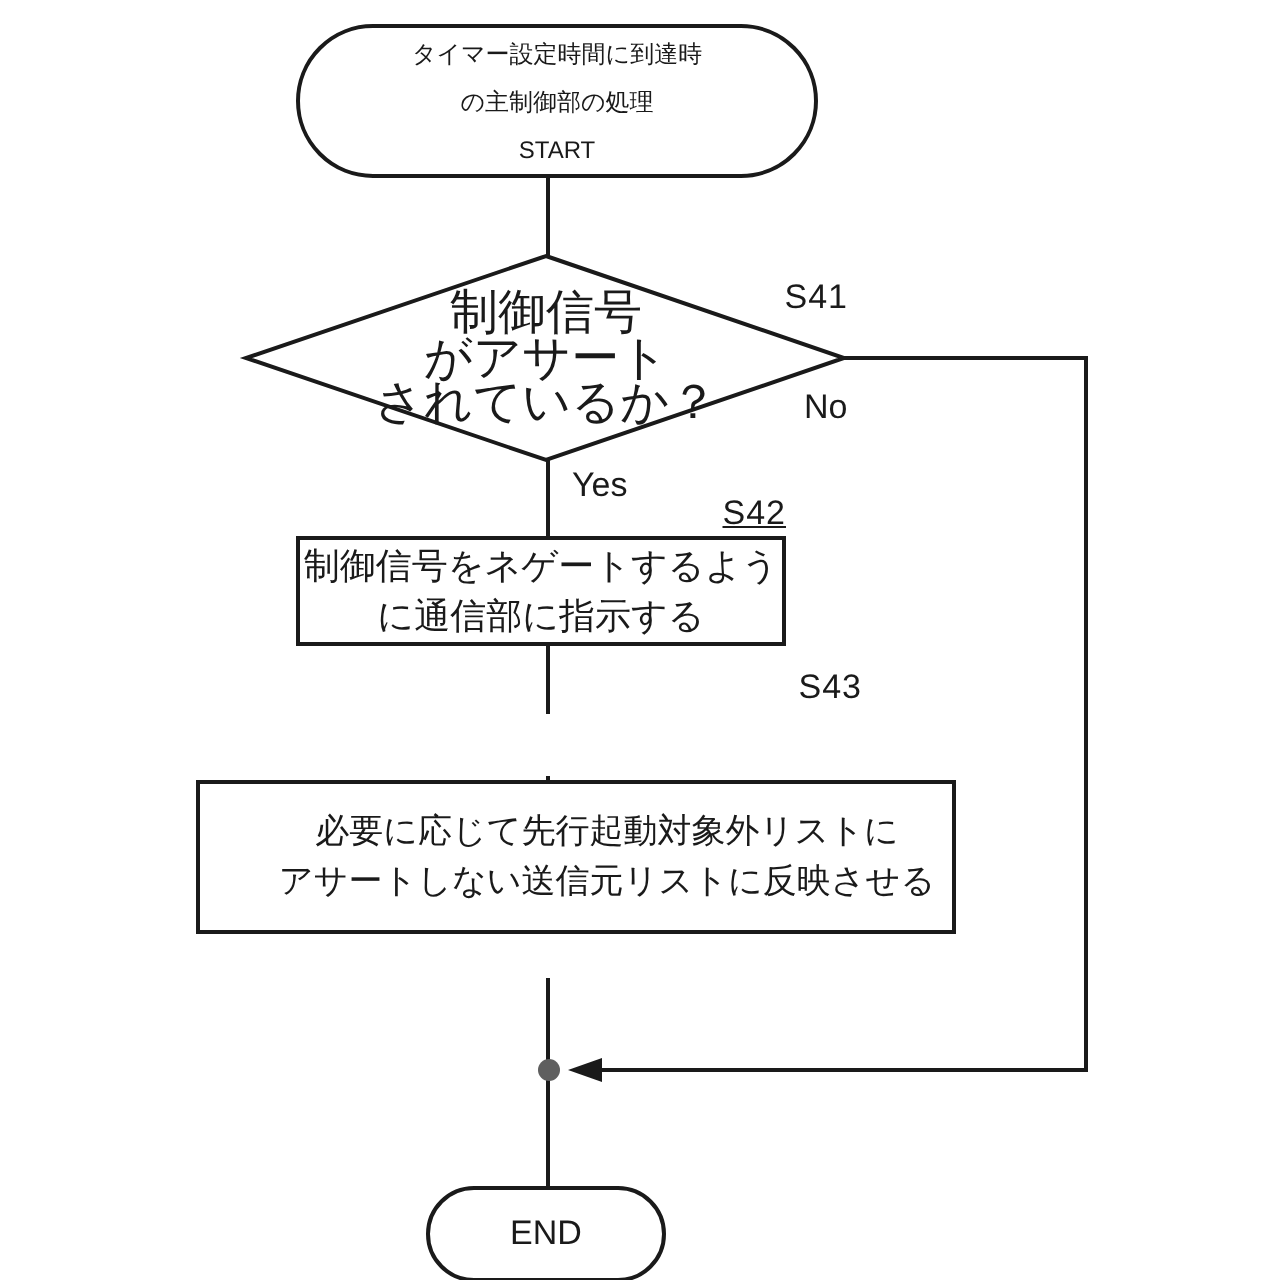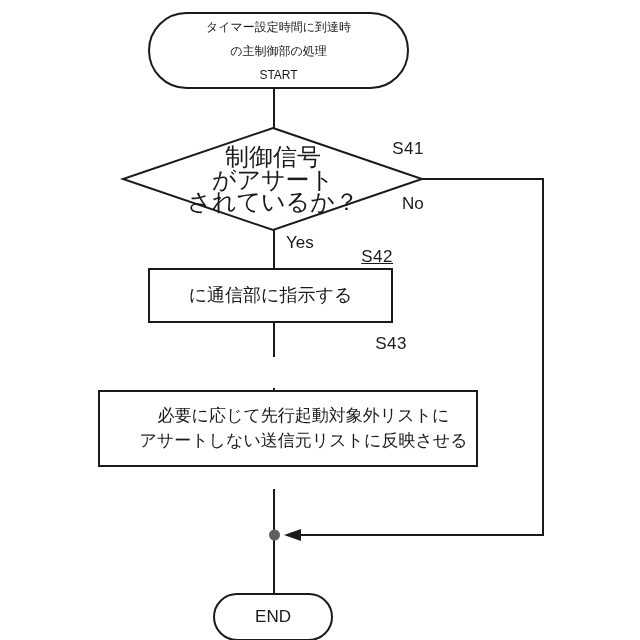--- a/index.html
+++ b/index.html
@@ -56,21 +56,21 @@
   #diamond-text { left:148px; top:146px; width:250px; height:68px; font-size:24px; line-height:22.5px; }
   #s42-box { left:148px; top:268px; width:245px; height:55px; font-size:18px; line-height:25px; }
   #s43-box { left:123px; top:355px; width:297px; height:35px; font-size:19px; line-height:30px; }
   #s44-box { left:98px;  top:390px; width:380px; height:77px; font-size:17px; line-height:24.5px;padding-left:31px; }
   #end     { left:213px; top:593px; width:120px; height:48px; font-size:17px; line-height:30px; }
 
   #lbl-s41 { left:382px; top:139px; width:42px; text-align:right; }
   #lbl-no  { left:402px; top:194px; width:36px; }
   #lbl-yes { left:286px; top:233px; width:42px; }
   #lbl-s42 { left:350px; top:247px; width:43px; text-align:right;text-decoration:underline; }
-  #lbl-s43 { left:364px; top:334px; width:43px; text-align:right; }
+  #lbl-s43 { left:388px; top:334px; width:43px; text-align:right; }
   #lbl-s44 { left:394px; top:394px; width:44px; text-align:right;margin-top:19px; }
 </style>
 </head>
 <body>
 
 <div class="canvas">
 
   <svg class="wires" viewBox="0 0 640 640">
 
     <polygon points="273,128 422,179 273,230 123,179" fill="#ffffff" stroke="#1a1a1a" stroke-width="2"></polygon>
@@ -105,20 +105,21 @@
   </div>
 
   <div class="step-label" id="lbl-s41">S41</div>
   <div class="branch-label" id="lbl-no">No</div>
   <div class="branch-label" id="lbl-yes">Yes</div>
   <div class="step-label" id="lbl-s42">S42</div>
   <div class="step-label" id="lbl-s43">S43</div>
   <div class="step-label" id="lbl-s44">S44</div>
 
   <div class="node" id="s42-box">
+    <div>制御信号をネゲートするよう</div>
     <div>に通信部に指示する</div>
   </div>
 
 
   <div class="node" id="s44-box">
     <div>必要に応じて先行起動対象外リストに</div>
     <div>アサートしない送信元リストに反映させる</div>
   </div>
 
   <div class="node stadium" id="end">

